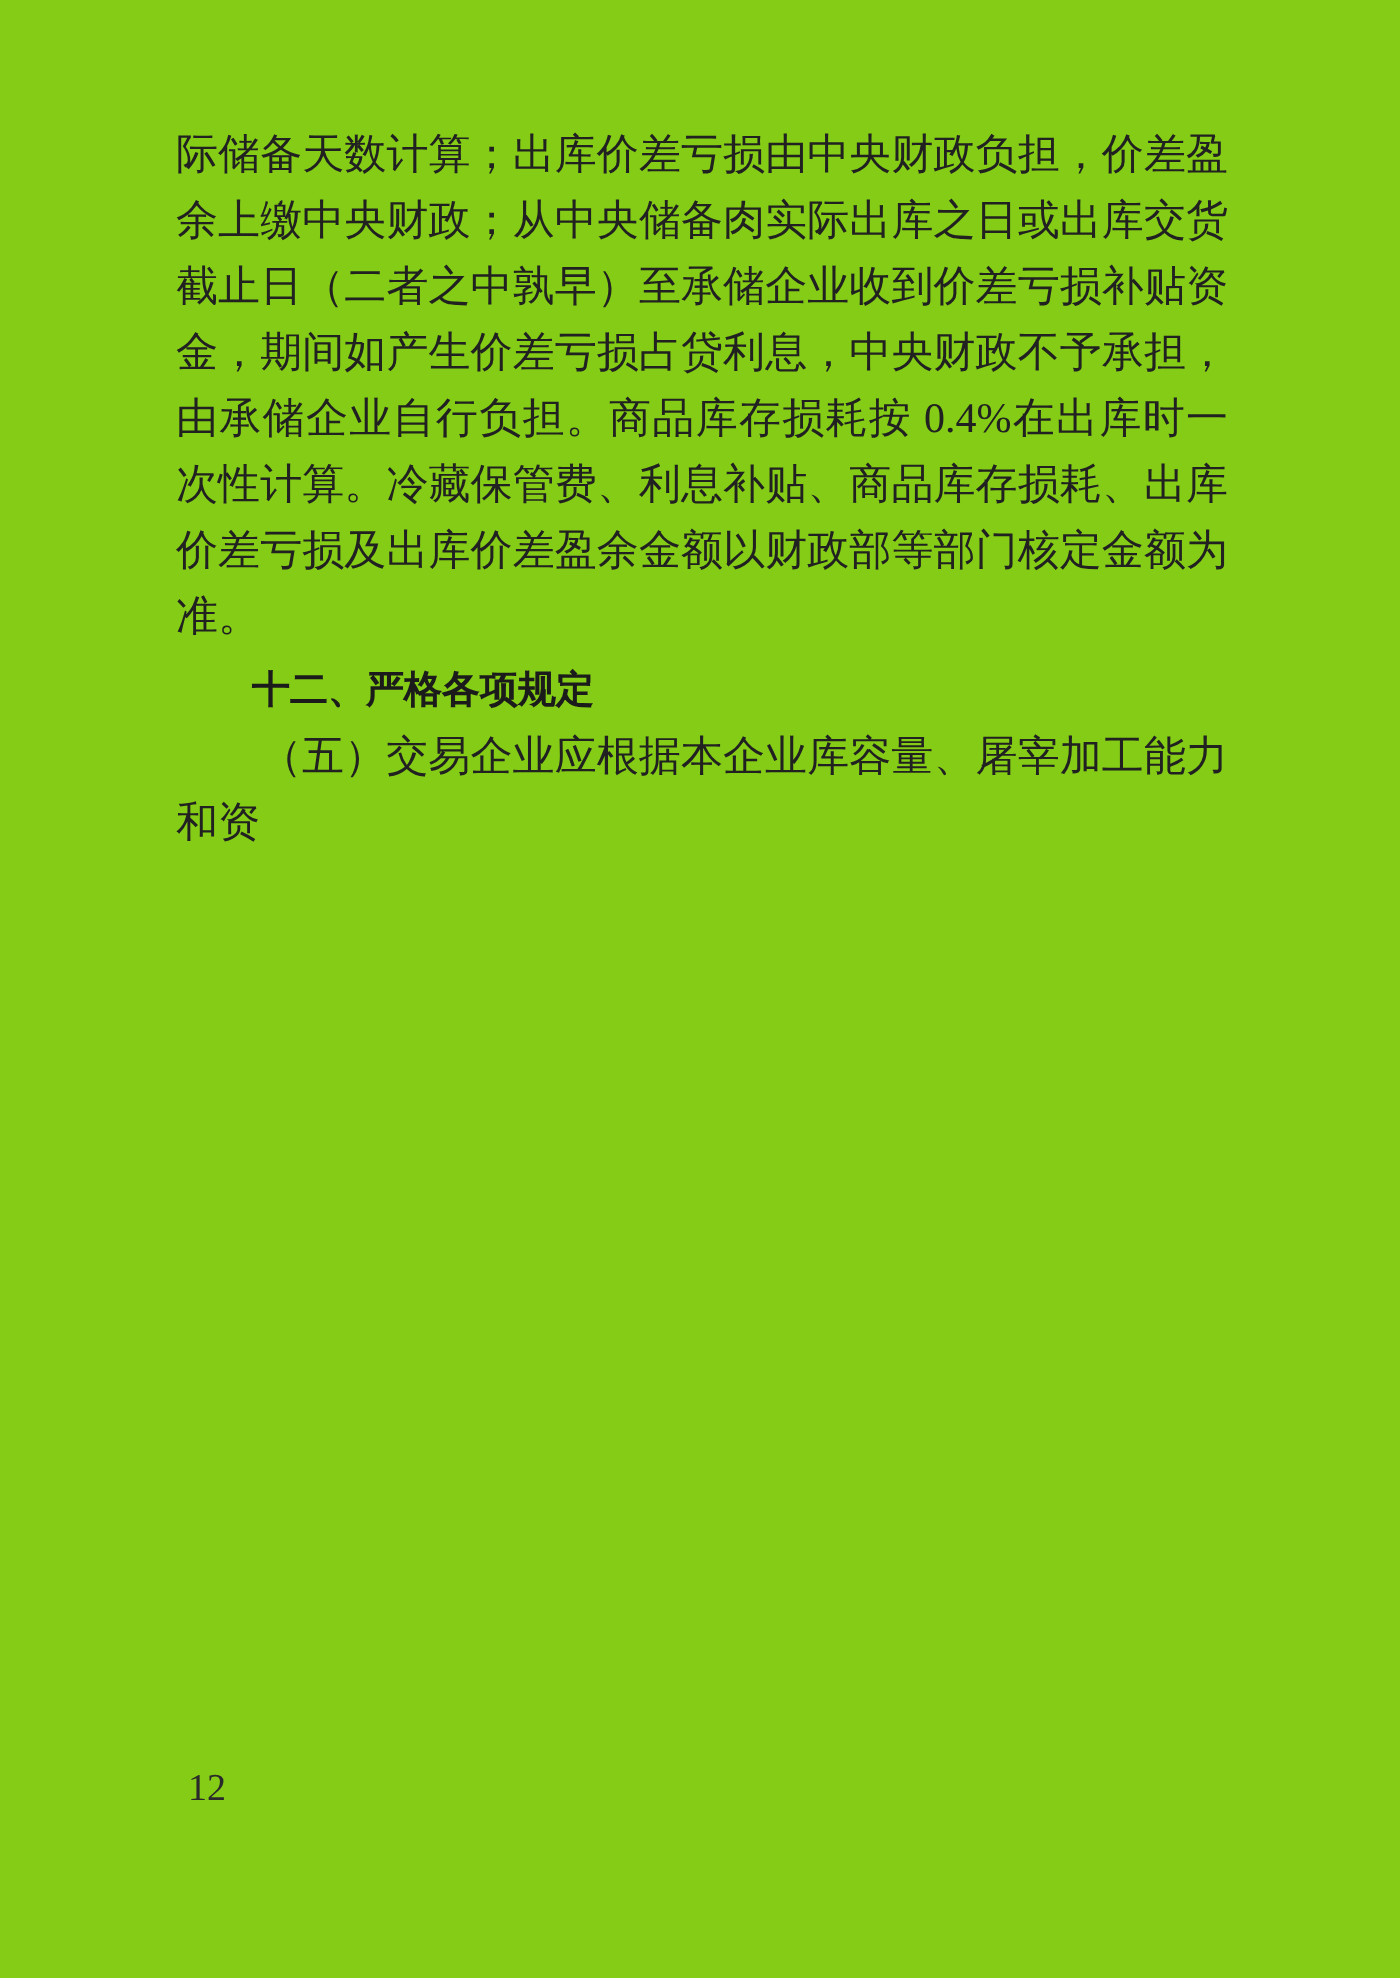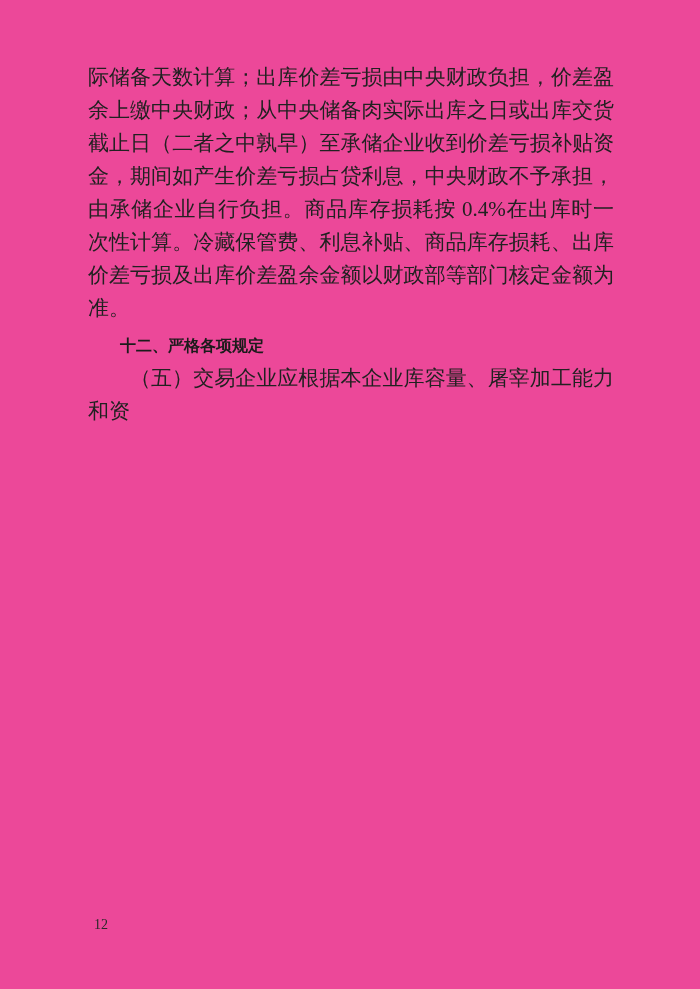--- a/index.html
+++ b/index.html
@@ -13,21 +13,21 @@
     position: relative;
     overflow: hidden;
     font-family: "Liberation Serif", "DejaVu Serif", serif;
   }
   .page {
     position: absolute;
     left: 0;
     top: 0;
     width: 700px;
     height: 989px;
-    background: #ec4899;
+    background: #84cc16;
   }
   .content {
     position: absolute;
     left: 88px;
     top: 61px;
     width: 526px;
     color: #212121;
   }
   p.para {
     margin: 0;
@@ -35,32 +35,32 @@
     line-height: 33px;
     text-align: justify;
     text-justify: inter-ideograph;
     word-break: break-all;
   }
   p.para.indent {
     text-indent: 2em;
   }
   p.heading {
     margin: 4px 0 0 0;
-    font-size: 16px;
+    font-size: 19px;
     line-height: 33px;
     font-weight: 700;
     font-family: "Liberation Sans", "DejaVu Sans", sans-serif;
     text-indent: 2em;
     color: #1b1b1b;
   }
   .page-number {
     position: absolute;
     left: 94px;
-    top: 913px;
-    font-size: 14px;
+    top: 883px;
+    font-size: 19px;
     line-height: 24px;
     color: #2a2a2a;
     font-family: "Liberation Serif", "DejaVu Serif", serif;
   }
 </style>
 </head>
 <body style="background: rgb(255, 255, 255);">
 
 <div class="page">
   <div class="content" id="doc-content" style="color: rgb(33, 33, 33);">

